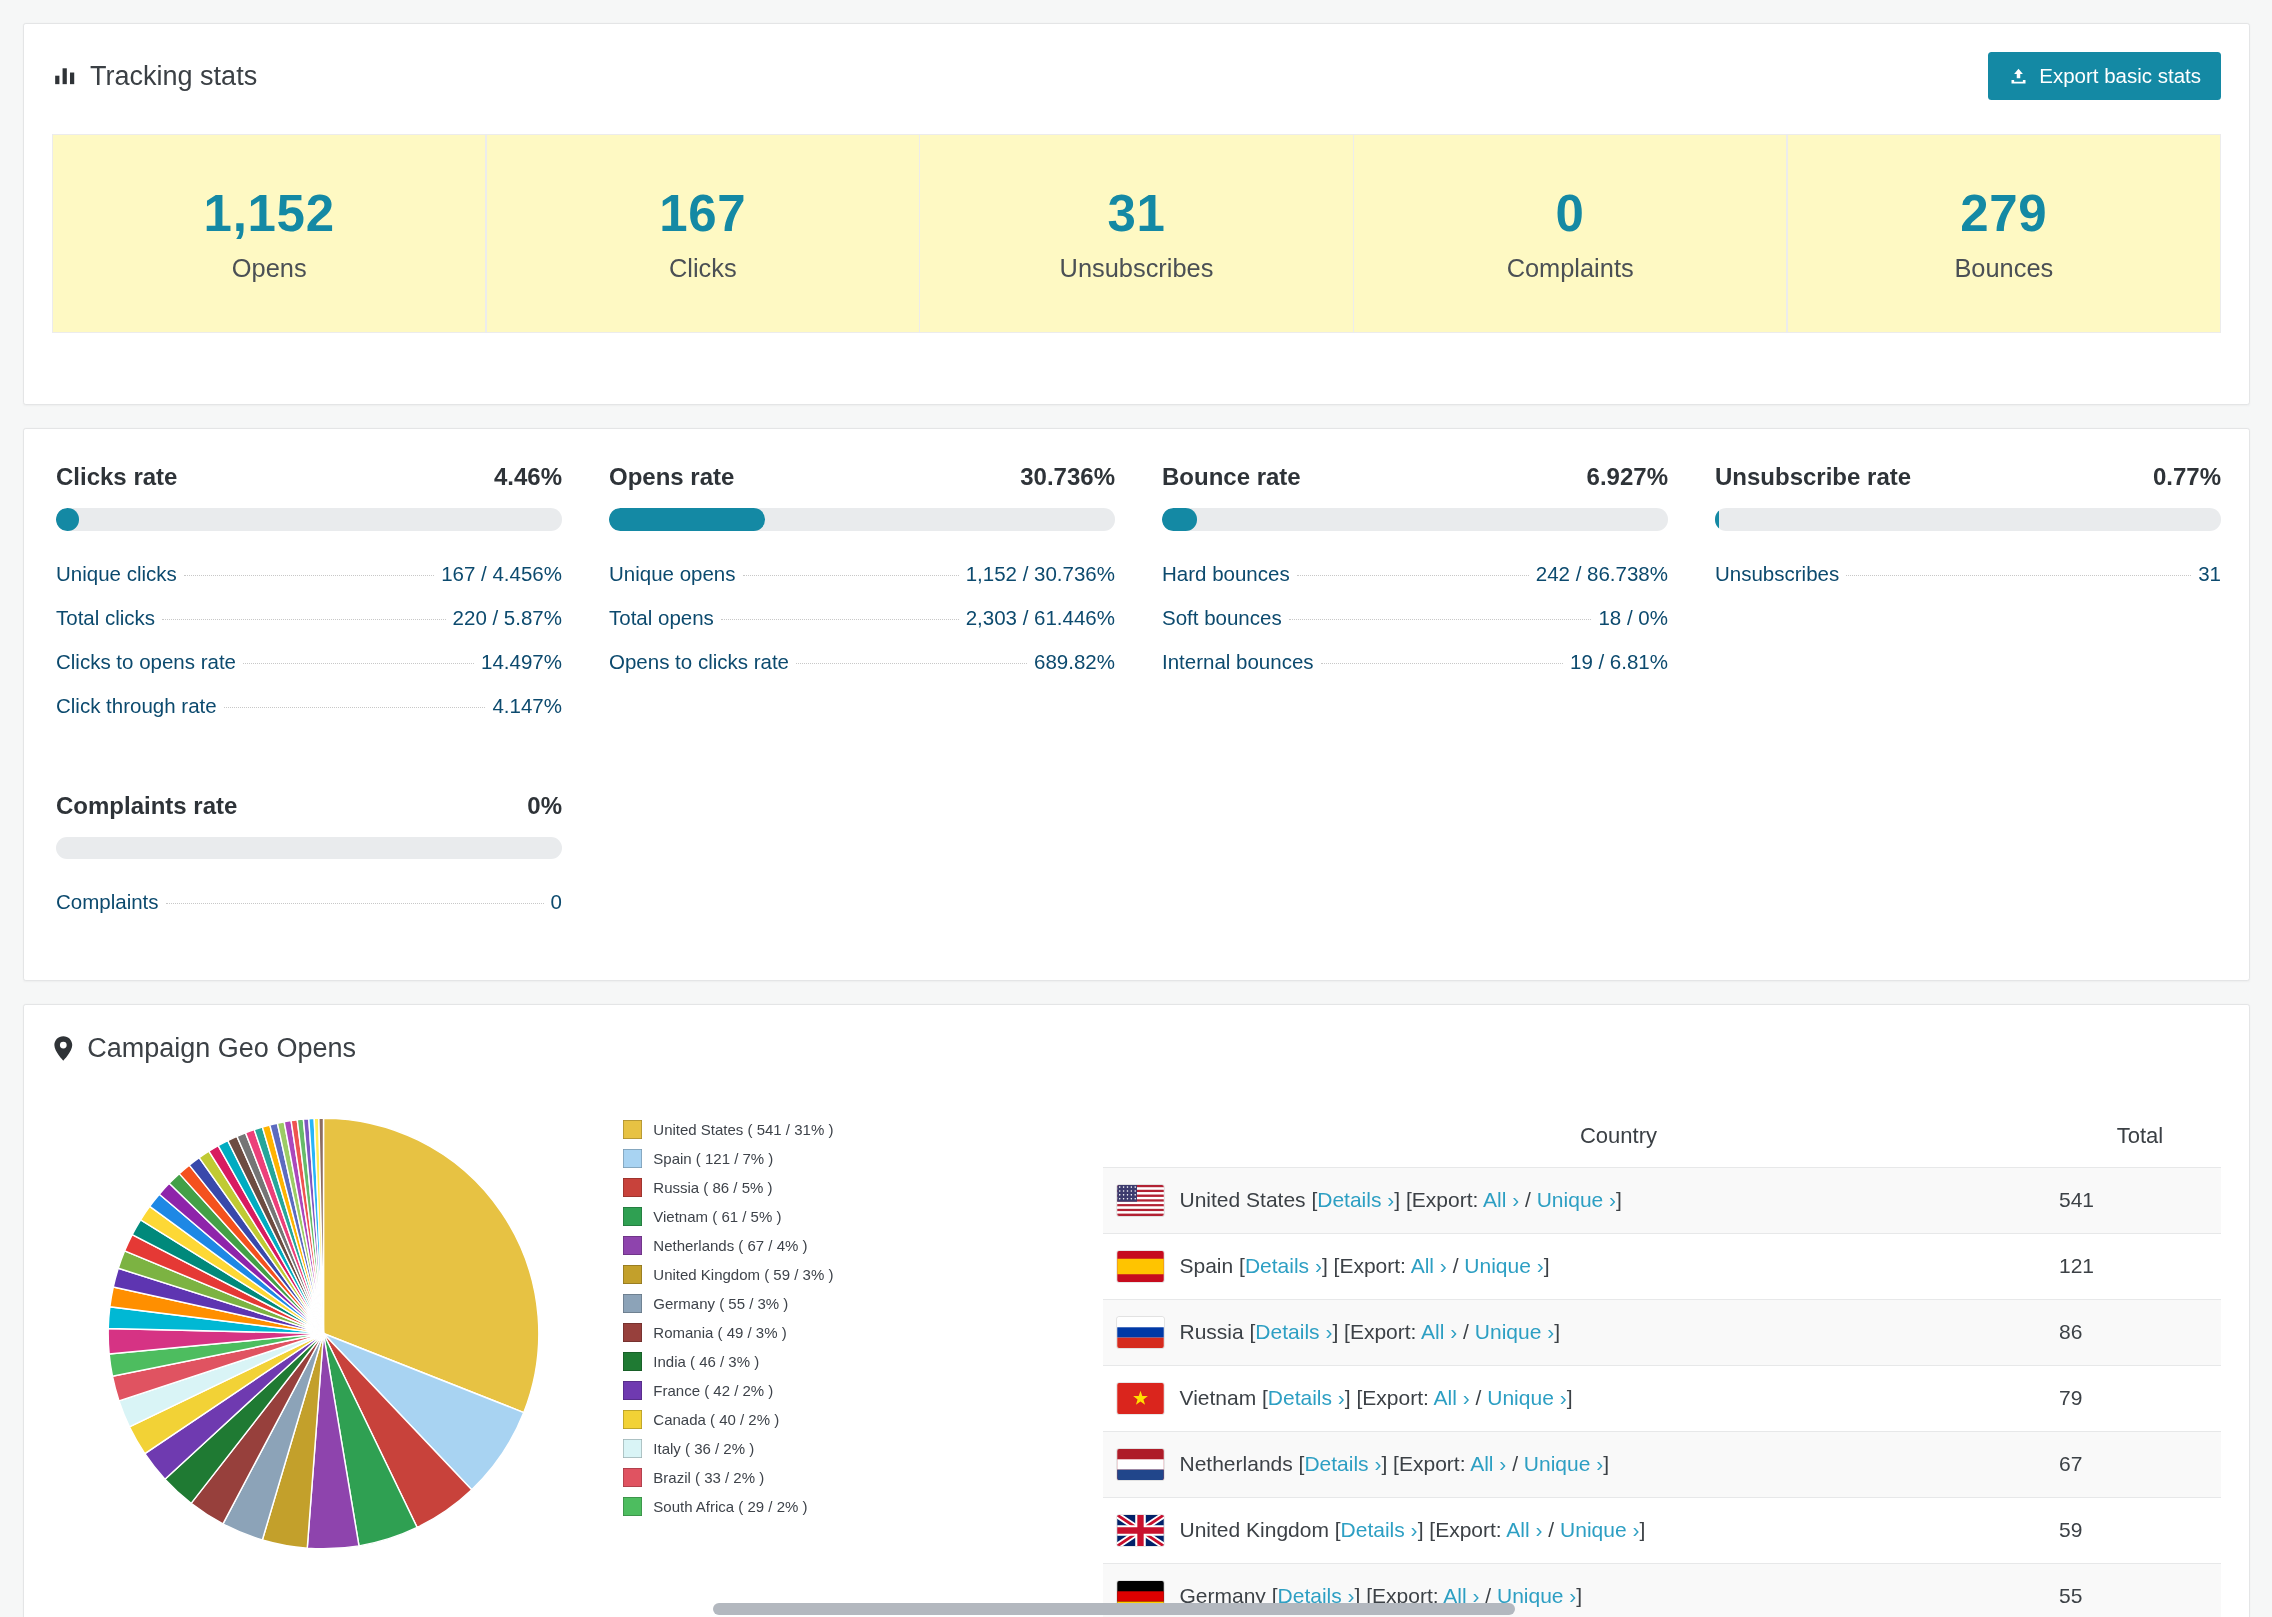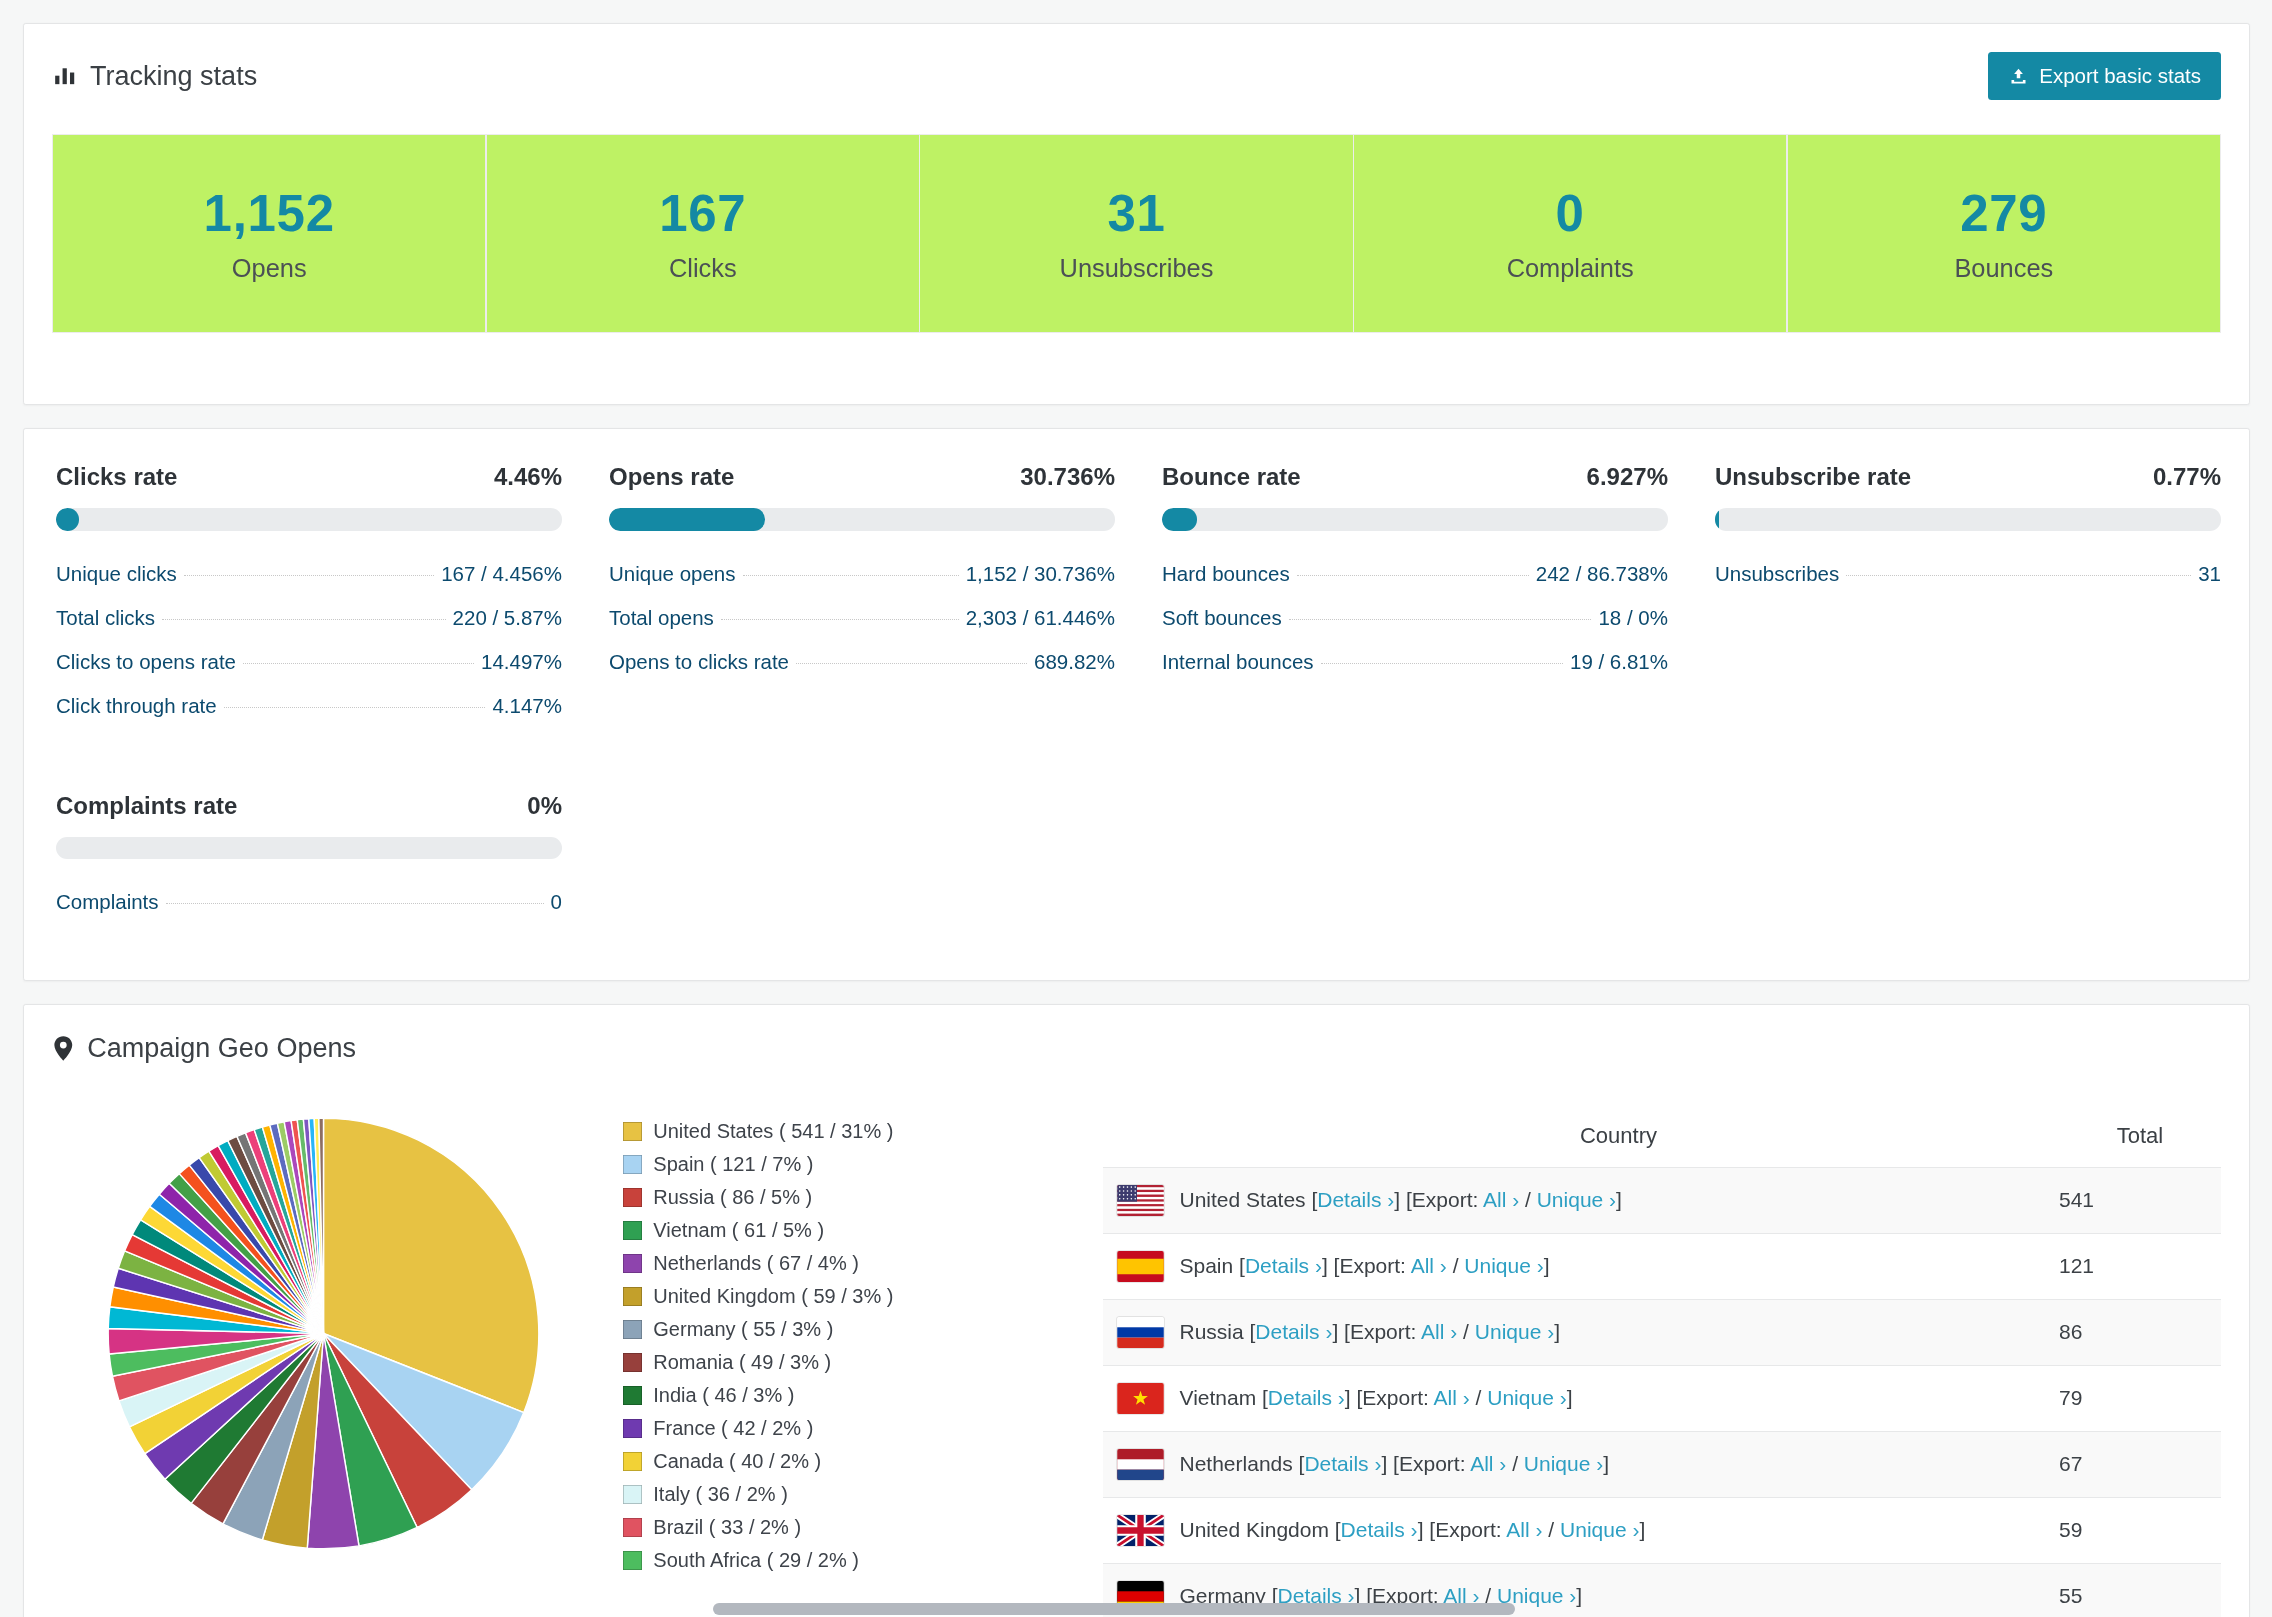--- a/index.html
+++ b/index.html
@@ -22,21 +22,21 @@
   .card-title svg { display:block; }
   .export-btn {
     display:flex; align-items:center; gap:10px; border:none; cursor:pointer;
     background:var(--accent); color:#fff; font-size:20.5px; font-family:inherit;
     padding:12px 20px; border-radius:3.5px;
   }
   .stats-row { display:flex; margin-top:34px; margin-bottom:71px; }
   .stat-box {
     flex:1; border:0.7px solid #ececec; margin-left:-0.7px; height:199px;
     display:flex; flex-direction:column; align-items:center; justify-content:center; gap:11.3px;
-    background:#bef264;
+    background:#fef9c3;
   }
   .stat-box:first-child { margin-left:0; }
   .stat-value { font-size:51px; font-weight:700; color:var(--accent); letter-spacing:0.7px; }
   .stat-label { font-size:25.4px; color:#4b5055; }
   
   .rates-grid {
     padding:34px 28px 56px 32px;
     display:grid; grid-template-columns:1fr 1fr 1fr 1fr; column-gap:47px; row-gap:64px;
   }
   .rate-head { display:flex; justify-content:space-between; align-items:baseline; margin-bottom:17px; }
@@ -46,21 +46,21 @@
   .rate-fill { height:100%; background:var(--accent); border-radius:11.3px; }
   .rate-row { display:flex; align-items:baseline; font-size:20.5px; color:#0c4a6e; padding:10px 0; }
   .rate-row-label { white-space:nowrap; }
   .rate-row-value { white-space:nowrap; }
   .leader { flex:1; border-bottom:1.4px dotted #c8c8c8; margin:0 7px; transform:translateY(-5px); }
   
   .geo-card { padding:28px 28px 42px 28px; }
   .geo-content { display:flex; margin-top:40px; }
   .pie-wrap { width:543px; display:flex; justify-content:center; padding-top:7px; }
   .legend { width:459px; margin-left:28px; padding-top:11.3px; }
-  .legend-item { display:flex; align-items:center; gap:11.3px; padding:5px 0; font-size:20px; color:#3e434a; }
+  .legend-item { display:flex; align-items:center; gap:11.3px; padding:5px 0; font-size:15px; color:#3e434a; }
   .swatch { width:19px; height:19px; flex:0 0 19px; box-shadow:inset 0 0 0 0.7px rgba(0,0,0,.28); }
   .geo-table { flex:1; margin-left:21px; }
   table { width:100%; border-collapse:collapse; }
   th { text-align:center; font-weight:400; font-size:22px; color:#3b4045; padding:18.4px 0 18.4px 75px; }
   th.total-col { padding-left:0; width:162px; }
   td { border-top:0.7px solid #e7e8e9; padding:17px 0 17px 14px; font-size:21px; color:#3c4146; }
   td.total-col { padding-left:0; }
   tr.zebra { background:#f9f9f9; }
   .country-cell { display:flex; align-items:center; gap:15.5px; }
   .row-links a { color:var(--link); text-decoration:none; cursor:pointer; }

